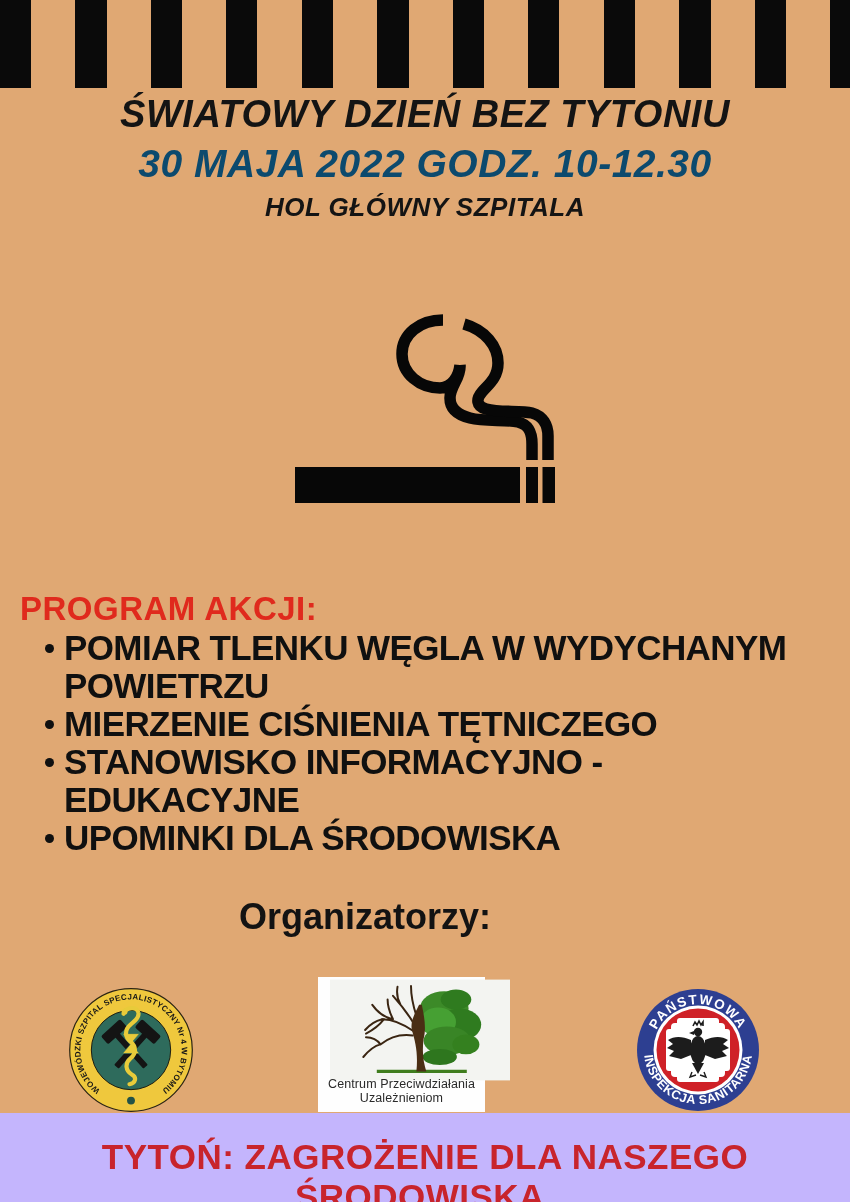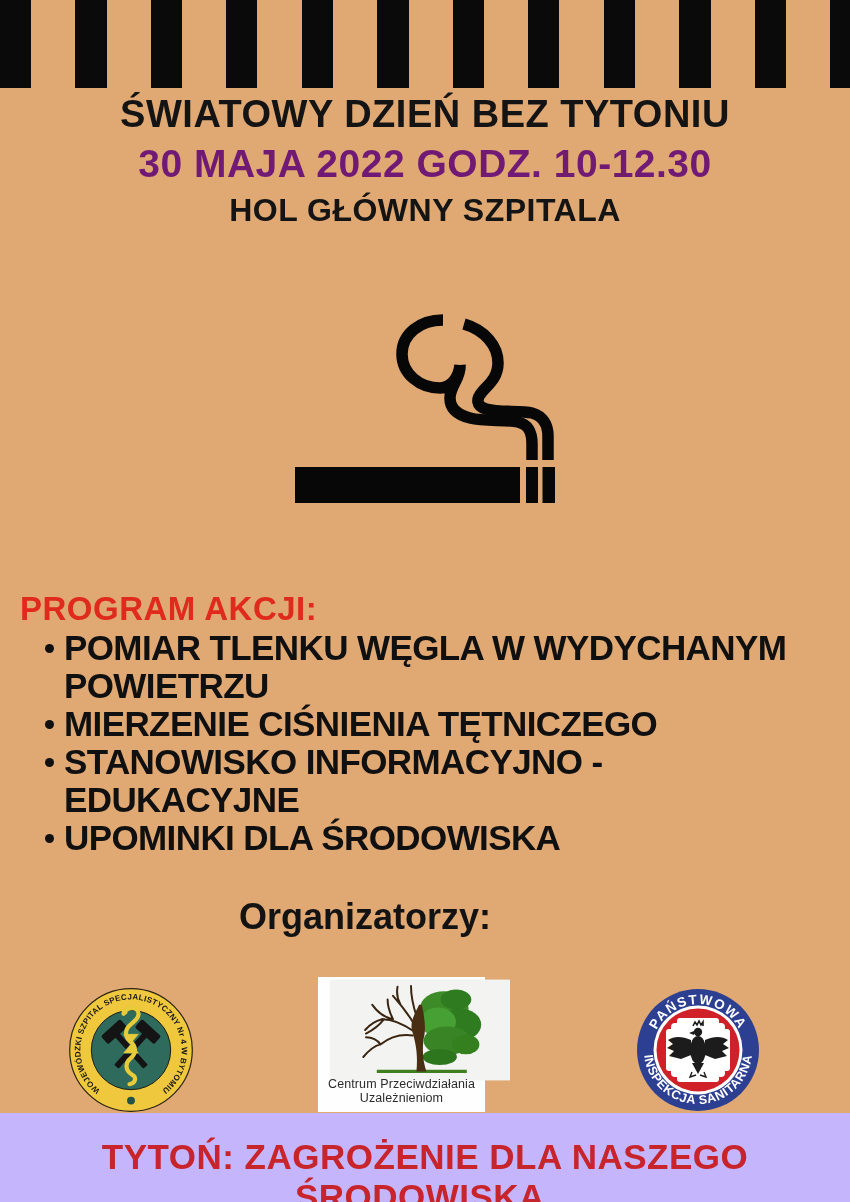--- a/index.html
+++ b/index.html
@@ -9,24 +9,24 @@
     background:#e0a873;
     font-family:"Liberation Sans", sans-serif;
     margin:0 auto;
   }
   
   .stripes{
     position:absolute; top:0; left:0; width:850px; height:88px;
     background:repeating-linear-gradient(to right,#0a0a0a 0 31px, rgba(0,0,0,0) 31px 75.5px);
   }
   
-  .hline{position:absolute; left:0; width:850px; text-align:center; font-weight:bold; letter-spacing:.5px;}
+  .hline{position:absolute; left:0; width:850px; text-align:center; font-weight:bold; letter-spacing:.5px;font-style:italic;}
   .title{top:93px; font-size:38px; color:#141414;}
-  .date{top:142px; font-size:39px; color:#701a75;}
-  .venue{top:192px; font-size:32px; color:#141414;}
+  .date{top:142px; font-size:39px; color:#0c4a6e;}
+  .venue{top:192px; font-size:26px; color:#141414;}
   
   .cig{position:absolute; left:280px; top:308px; width:300px; height:210px;}
   
   .program-heading{
     position:absolute; left:20px; top:590px; font-size:33px; font-weight:bold;
     color:#e02a1d; letter-spacing:.5px;
   }
   .program-list{
     position:absolute; left:20px; top:629px; width:815px;
     margin:0; padding:0; list-style:none;

